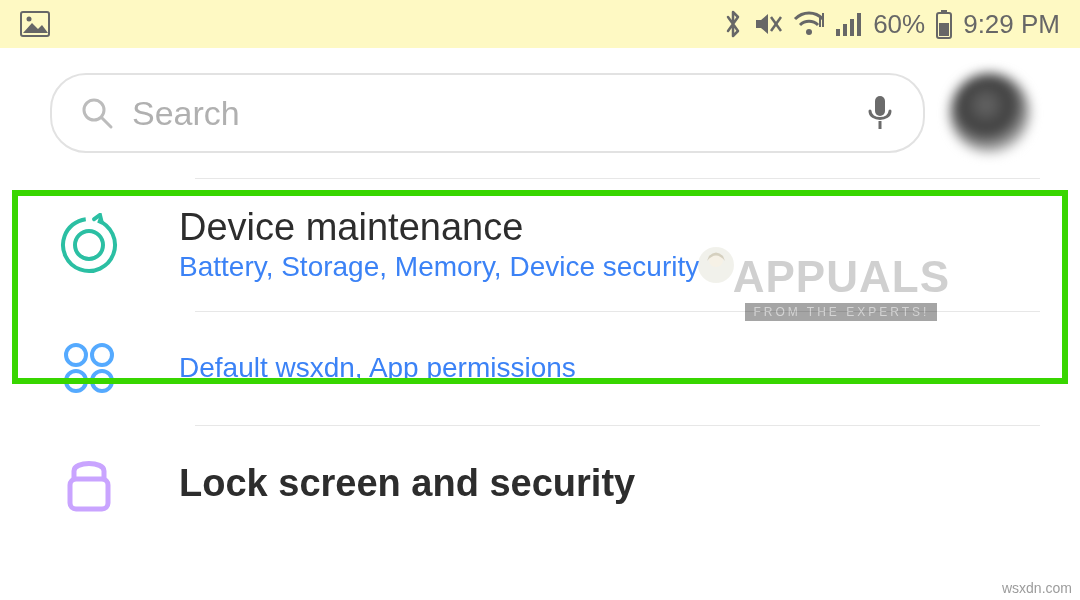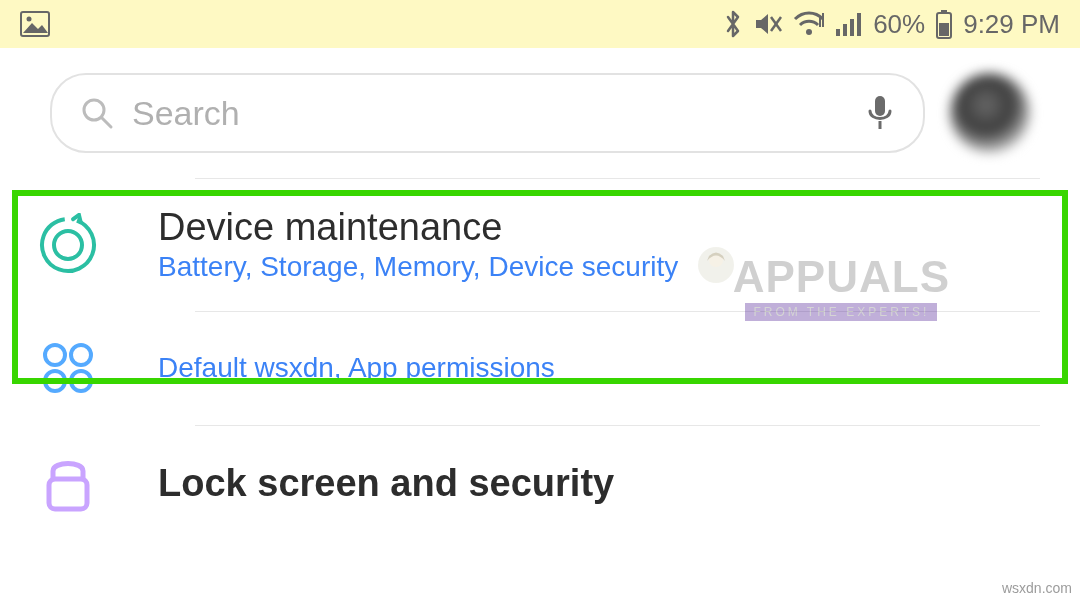--- a/index.html
+++ b/index.html
@@ -45,21 +45,21 @@
     width: 80px;
     height: 80px;
     border-radius: 50%;
     background: radial-gradient(circle at 45% 40%, #6a6a6a 0%, #3b3b3b 40%, #c7c7c7 75%);
     filter: blur(6px);
   }
   .list { padding: 0 0 0 0; }
   .list-item {
     display: flex;
     align-items: center;
-    padding: 28px 40px 28px 33px;
+    padding: 28px 40px 28px 54px;
     gap: 55px;
     position: relative;
   }
   .divider {
     position: absolute;
     top: 0;
     left: 195px;
     right: 40px;
     height: 1px;
     background: #e7e7e7;
@@ -81,21 +81,21 @@
   .watermark {
     position: absolute;
     right: 130px;
     top: 252px;
     opacity: 0.35;
     font-family: Arial, sans-serif;
     text-align: center;
     z-index: 2;
   }
   .wm-main { font-size: 44px; font-weight: 900; color: #7a7a7a; letter-spacing: 1px; }
-  .wm-sub { font-size: 12px; letter-spacing: 3px; color:#888; background:#4c1d95; padding:2px 8px; display:inline-block; }
+  .wm-sub { font-size: 12px; letter-spacing: 3px; color:#888; background:#000000; padding:2px 8px; display:inline-block; }
   .wm-avatar {
     position:absolute; left:-36px; top:-6px; width:38px; height:38px;
   }
   .bottom-credit {
     position: absolute;
     right: 8px;
     bottom: 4px;
     font-family: Arial, sans-serif;
     font-size: 14px;
     color: #9c9c9c;

